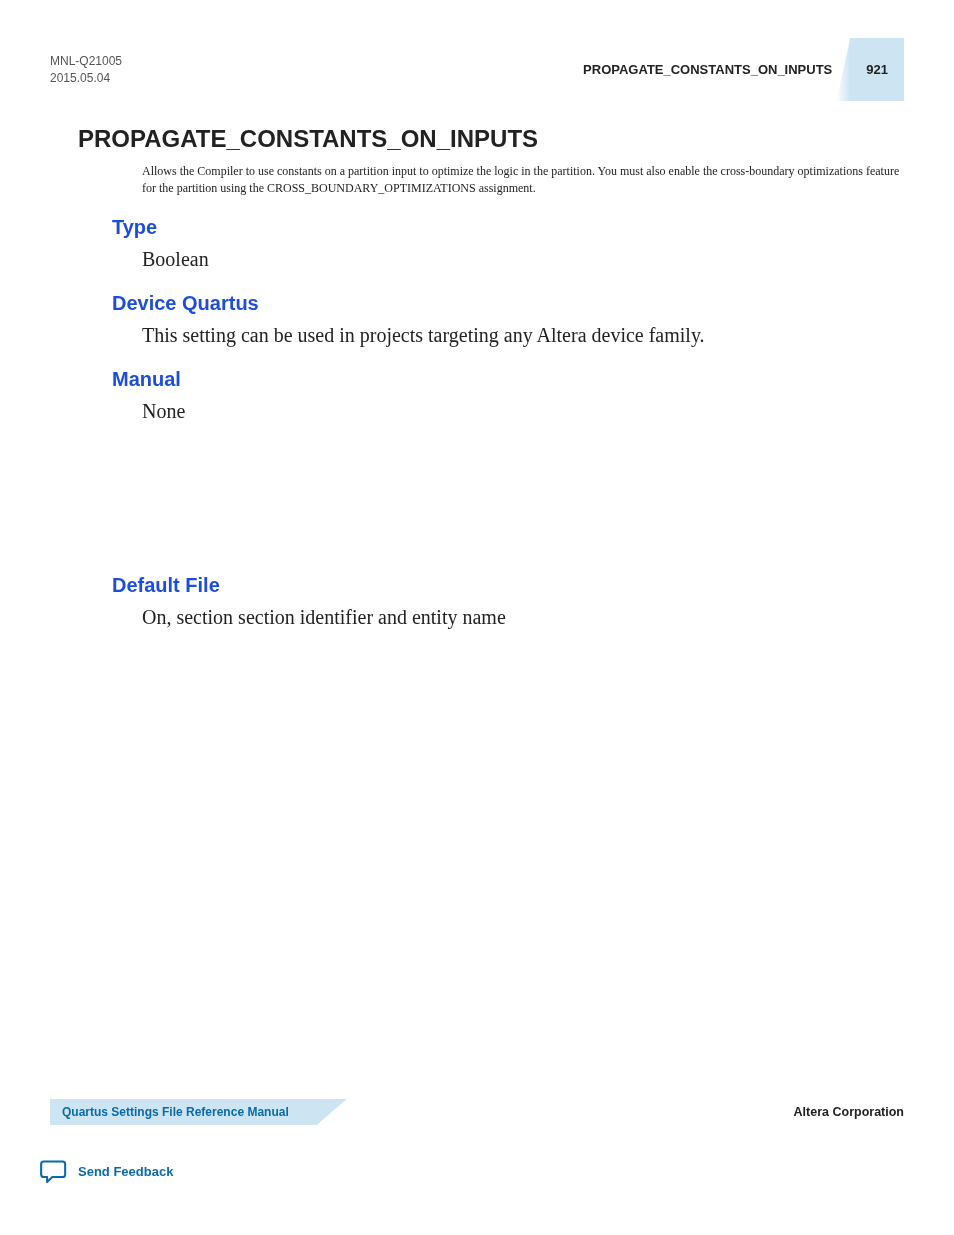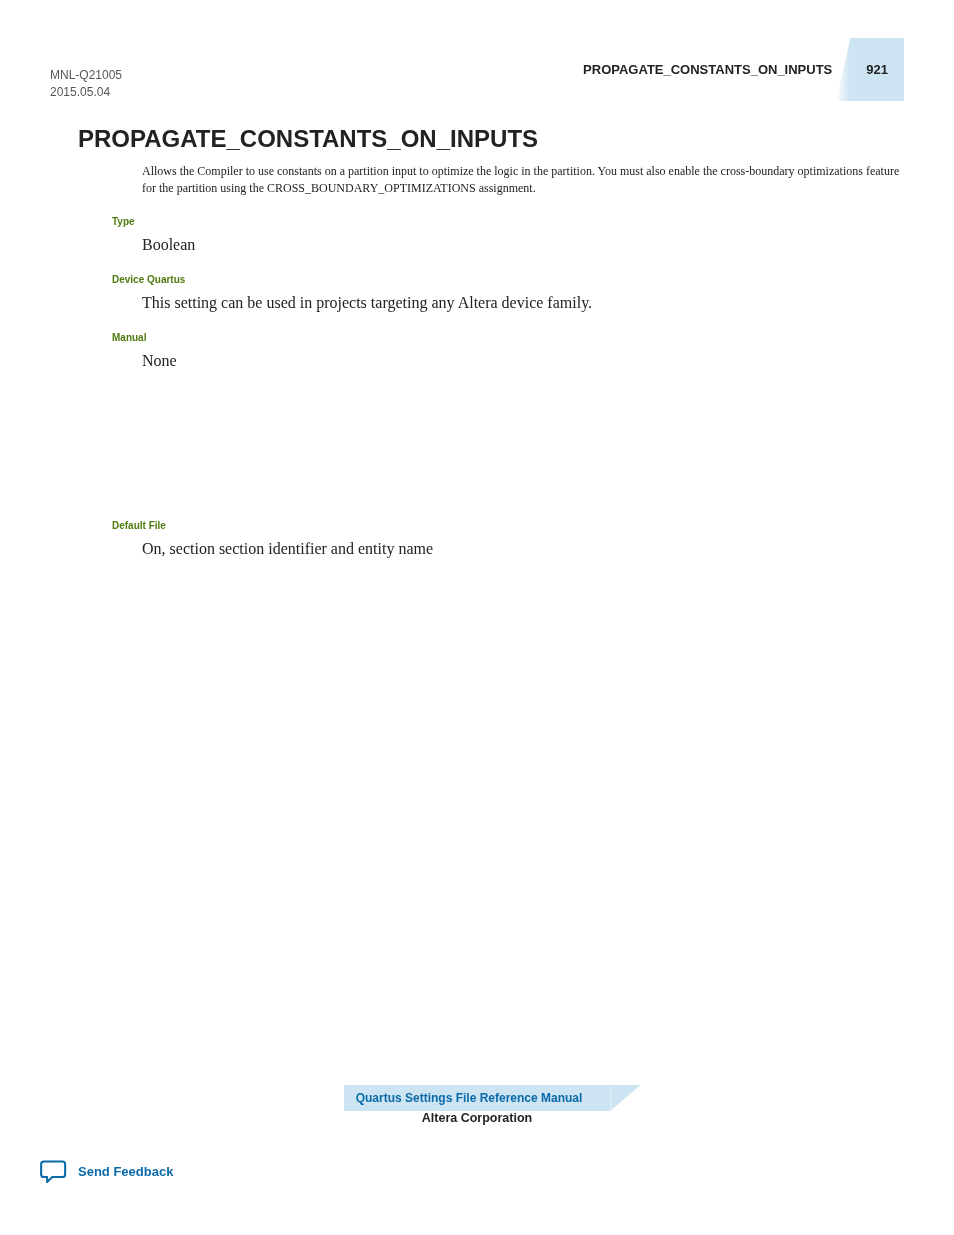--- a/index.html
+++ b/index.html
@@ -13,21 +13,21 @@
     position: relative;
     box-sizing: border-box;
   }
   .page {
     padding: 38px 50px 0 50px;
     box-sizing: border-box;
   }
   .header {
     display: flex;
     justify-content: space-between;
-    align-items: flex-end;
+    align-items: center;
     margin-bottom: 24px;
   }
   .doc-id {
     font-family: Arial, Helvetica, sans-serif;
     font-size: 12px;
     color: #555;
     line-height: 1.4;
   }
   .header-right {
     display: flex;
@@ -67,43 +67,42 @@
     margin: 0 0 10px 28px;
   }
   .body-text {
     font-size: 12px;
     line-height: 1.45;
     margin: 0 0 18px 92px;
     color: #222;
   }
   .section-label {
     font-family: Arial, Helvetica, sans-serif;
-    font-size: 10px;
+    font-size: 20px;
     font-weight: bold;
-    color: #4d7c0f;
+    color: #1d4ed8;
     margin: 18px 0 6px 62px;
   }
   .section-text {
-    font-size: 16px;
+    font-size: 20px;
     line-height: 1.45;
     margin: 0 0 10px 92px;
     color: #222;
   }
   .syntax-gap {
     height: 120px;
   }
   .footer-bar {
     position: absolute;
     left: 50px;
     right: 50px;
     bottom: 110px;
     display: flex;
     align-items: center;
     justify-content: space-between;
-    flex-direction: column;
   }
   .footer-left {
     background: #cde4f2;
     padding: 6px 28px 6px 12px;
     font-family: Arial, Helvetica, sans-serif;
     font-size: 12px;
     font-weight: bold;
     color: #0a6aa8;
     position: relative;
   }

